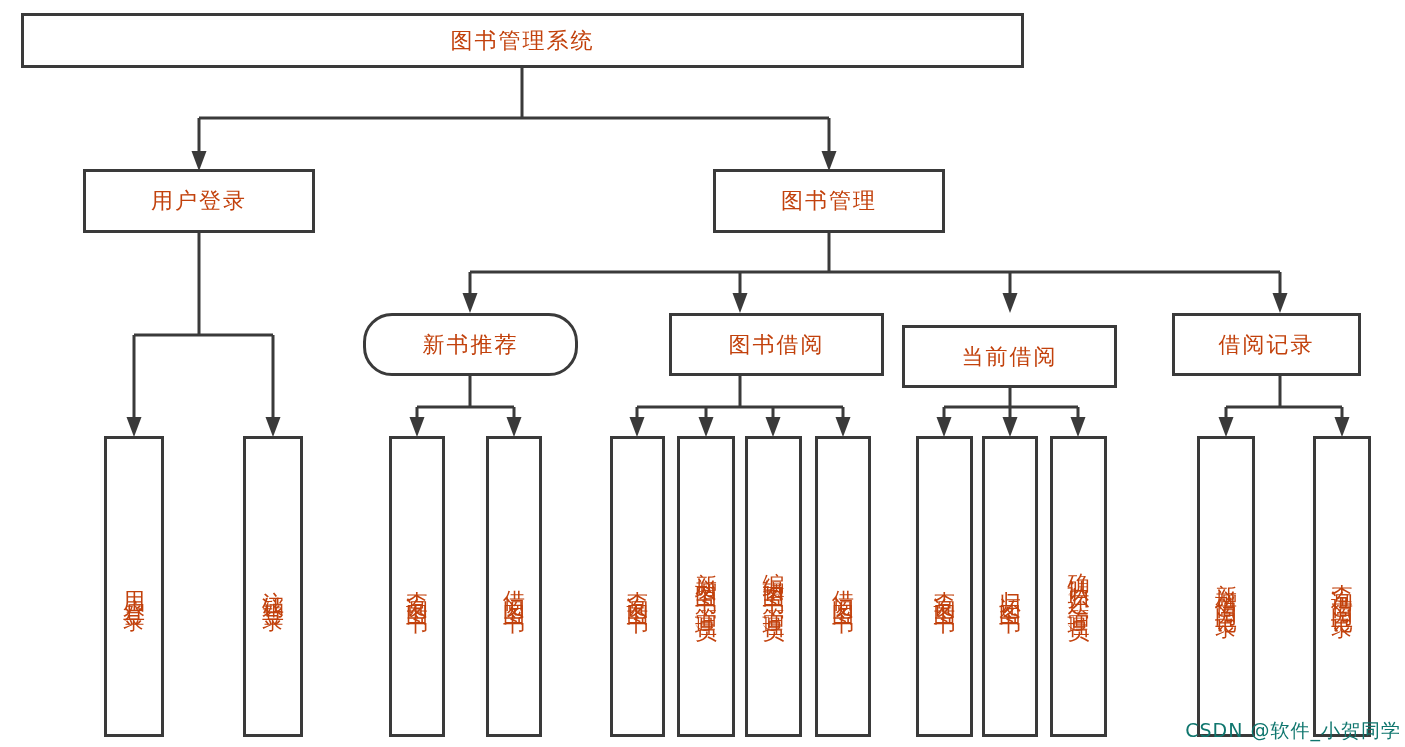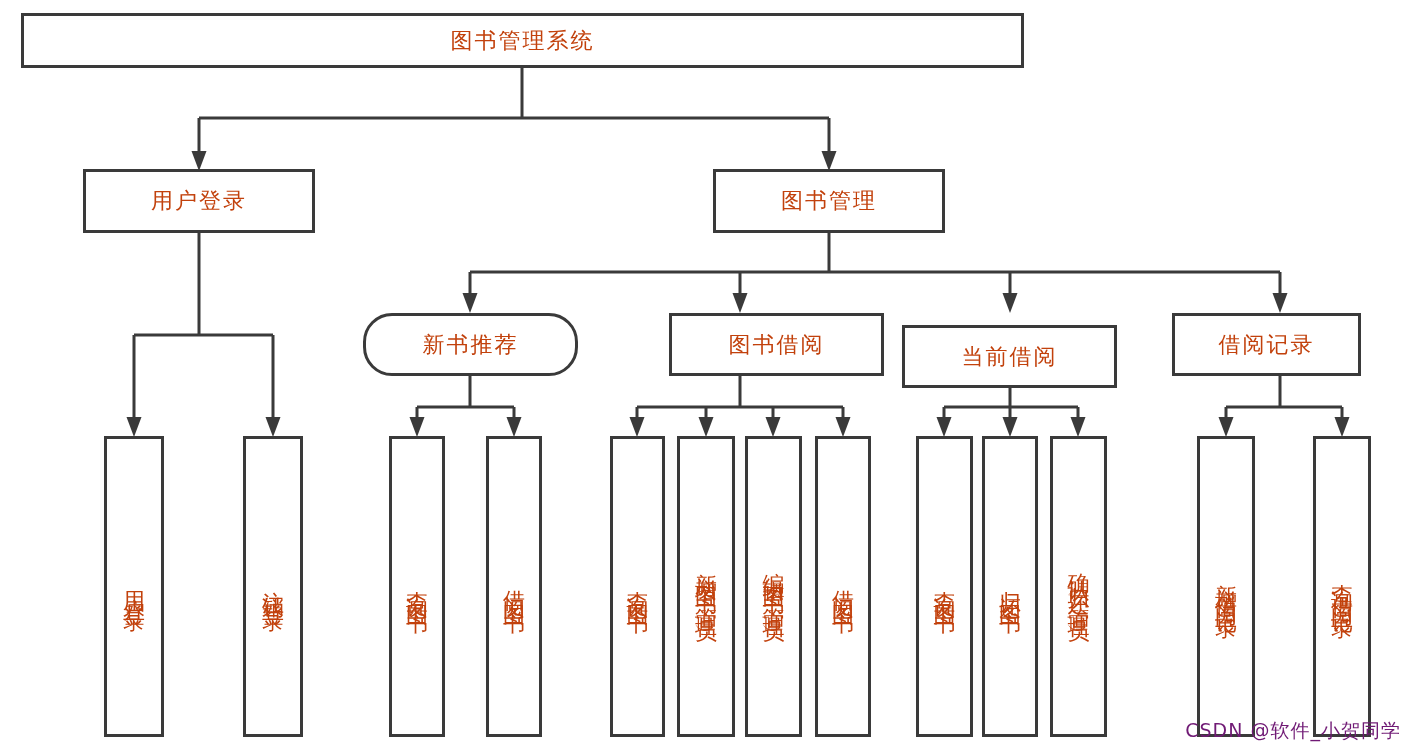--- a/index.html
+++ b/index.html
@@ -31,21 +31,21 @@
     line-height:1;
     white-space:normal;
   }
   .edge{stroke:#3a3a3a;stroke-width:3;fill:none;}
   .head{fill:#3a3a3a;stroke:none;}
   #watermark{
     position:absolute;
     right:4px;bottom:3px;
     z-index:5;
     font-size:19px;
-    color:#701a75;
+    color:#0f766e;
     letter-spacing:1px;
   }
 </style>
 </head>
 <body>
 
 <div id="stage">
 
   <svg width="1405" height="747" viewBox="0 0 1405 747">
     <g>

